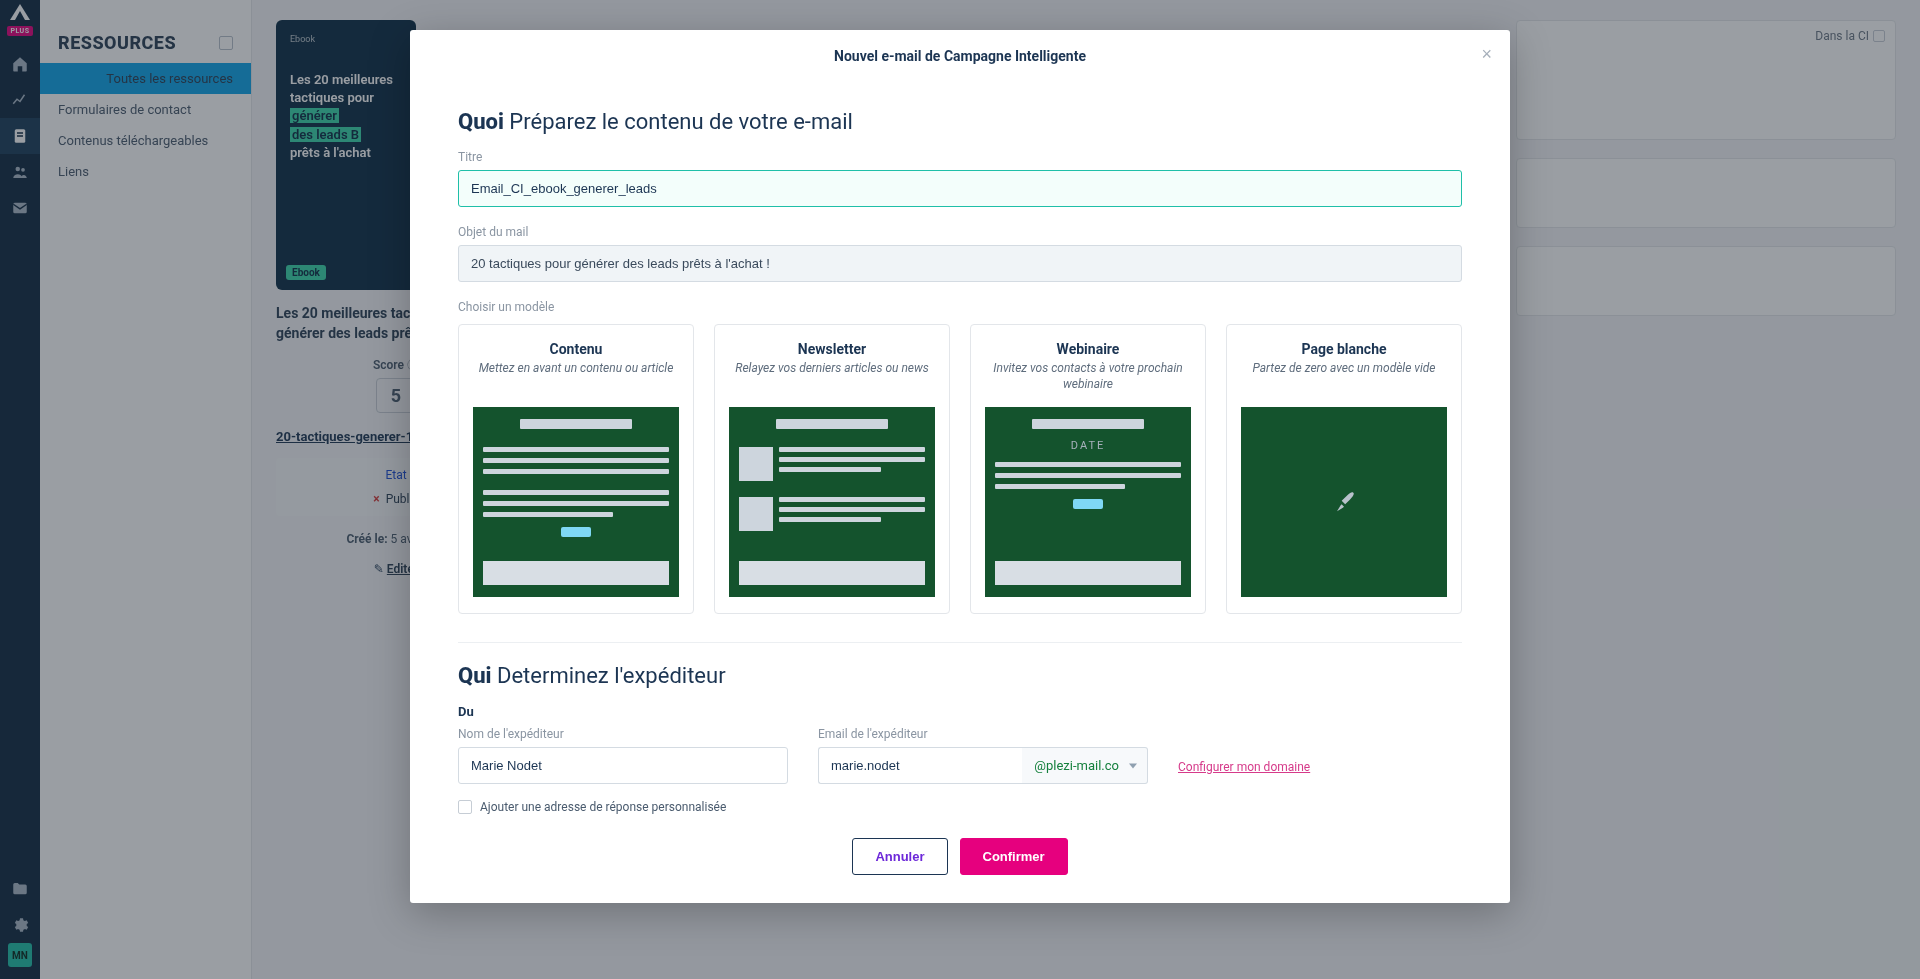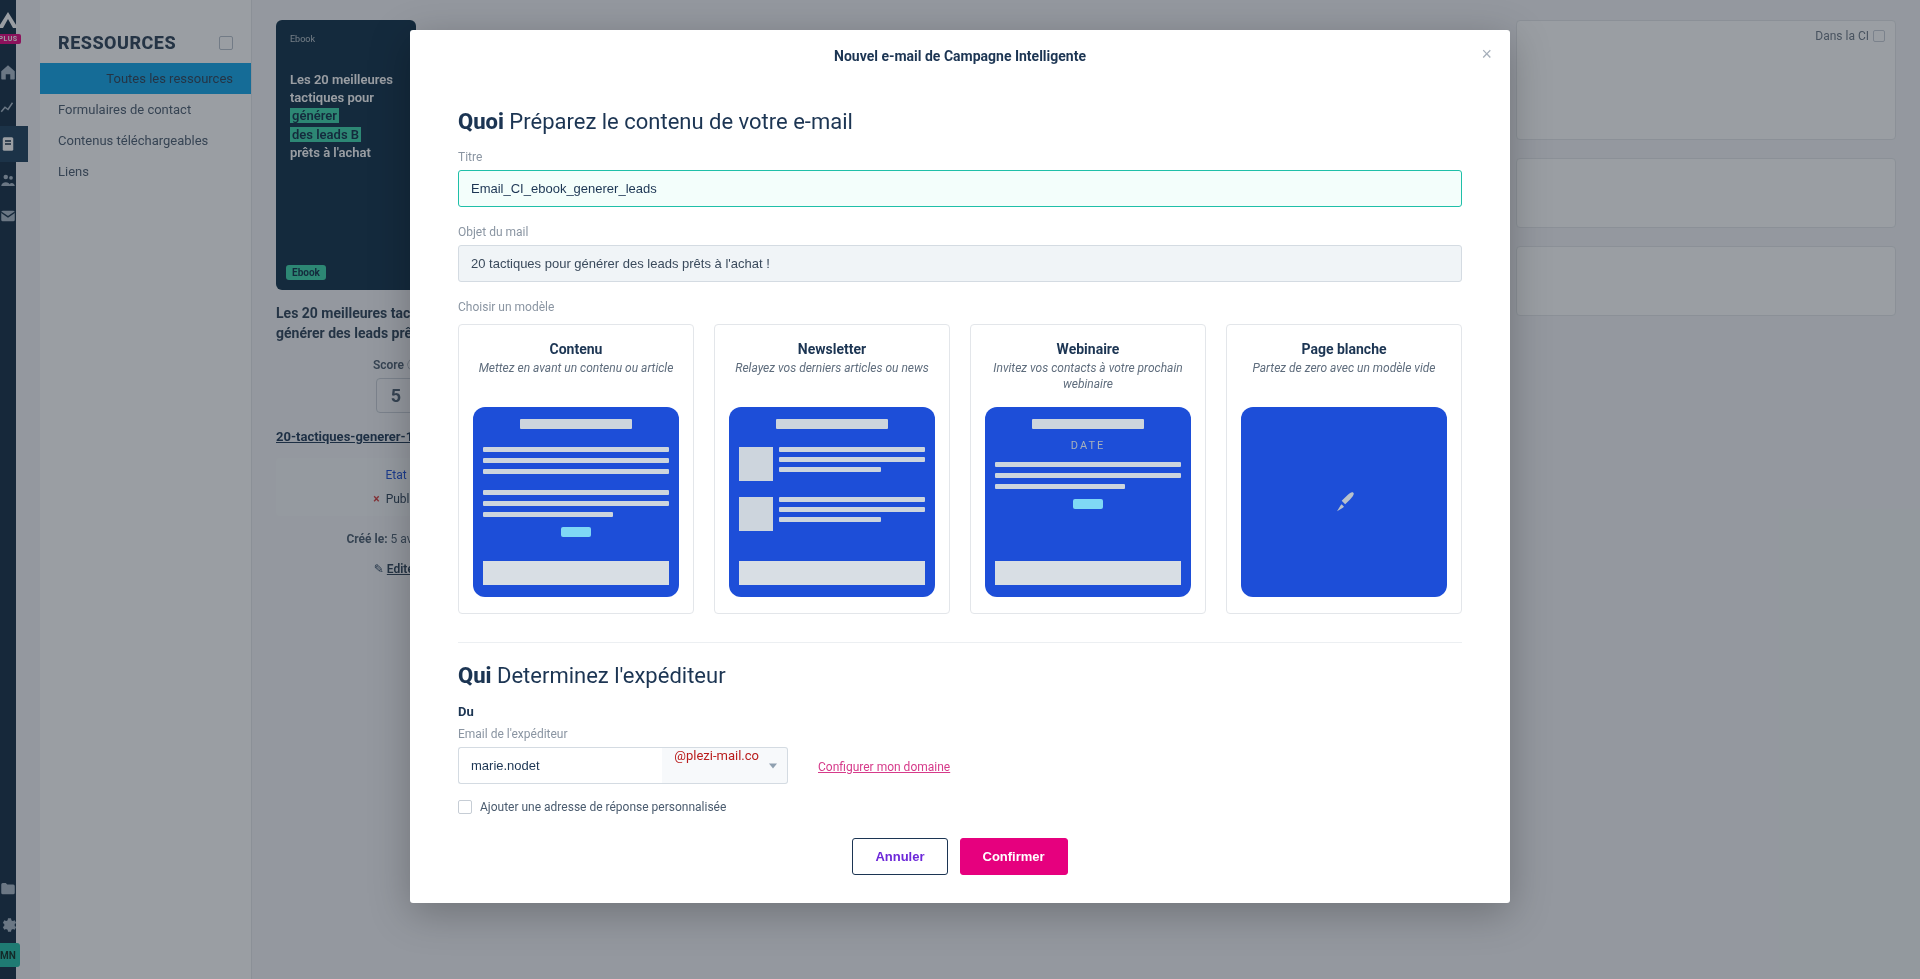--- a/index.html
+++ b/index.html
@@ -1,19 +1,19 @@
 <!DOCTYPE html>
 <html><head>
 <meta charset="utf-8">
 <style>
 * { box-sizing: border-box; margin: 0; padding: 0; }
 body { font-family: -apple-system, BlinkMacSystemFont, "Segoe UI", Roboto, Arial, sans-serif; background: #f4f5f7; width: 1920px; height: 979px; overflow: hidden; position: relative; color: #1c3553; }
 
 
-.rail { position: absolute; left: 0; top: 0; bottom: 0; width: 16px; background: #0f2941; display: flex; flex-direction: column; align-items: center; padding-top: 8px; }
+.rail { position: absolute; left: 0; top: 0; bottom: 0; width: 40px; background: #0f2941; display: flex; flex-direction: column; align-items: center; padding-top: 0; }
 .rail .logo { width: 28px; height: 24px; margin-bottom: 2px; position: relative; }
 .rail .plus-badge { background: #e6007e; color: #fff; font-size: 7px; font-weight: 700; padding: 1px 3px; border-radius: 2px; letter-spacing: 0.5px; margin-bottom: 10px; }
 .rail .ri { width: 40px; height: 36px; display: flex; align-items: center; justify-content: center; color: #a9b8c7; cursor: pointer; }
 .rail .ri.active { color: #fff; background: #1a3c5a; }
 .rail .spacer { flex: 1; }
 .rail .avatar { width: 24px; height: 24px; background: #1fbfa8; color: #0a2a20; font-size: 10px; font-weight: 700; display: flex; align-items: center; justify-content: center; border-radius: 3px; margin-bottom: 12px; }
 
 
 .sidebar { position: absolute; left: 40px; top: 0; bottom: 0; width: 212px; background: #fff; border-right: 1px solid #e3e6ea; padding: 10px 0 0 0; }
 .sidebar h1 { font-size: 18px; font-weight: 800; color: #2a3f55; padding: 4px 18px 10px; letter-spacing: 0.5px; display: flex; justify-content: space-between; align-items: center; margin-top: 18px; }
@@ -59,41 +59,41 @@
 .section-h .r { font-weight: 400; }
 .flabel { font-size: 12px; color: #8a95a2; margin-bottom: 6px; display: block; }
 .tinput { width: 100%; padding: 10px 12px; border: 1px solid #d4dbe2; border-radius: 3px; font-size: 13px; color: #1c3553; background: #fff; }
 .tinput.active { border: 1.5px solid #1fbfa8; background: #f3fefb; }
 .tinput.sub { background: #f0f4f7; color: #3a4a5c; }
 .field { margin-bottom: 18px; }
 .tpl-grid { display: flex; gap: 20px; margin-top: 10px; margin-bottom: 28px; }
 .tpl { flex: 1; border: 1px solid #e3e6ea; border-radius: 4px; padding: 16px 14px; text-align: center; cursor: pointer; }
 .tpl h4 { font-size: 14px; font-weight: 700; color: #1c3553; }
 .tpl p { font-size: 12px; font-style: italic; color: #5f6d7d; margin-top: 4px; line-height: 1.3; min-height: 32px; }
-.tpl .preview { margin-top: 14px; background: #1d4ed8; border-radius: 12px; height: 190px; padding: 12px 10px; display: flex; flex-direction: column; gap: 6px; }
+.tpl .preview { margin-top: 14px; background: #14532d; border-radius: 0; height: 190px; padding: 12px 10px; display: flex; flex-direction: column; gap: 6px; }
 .bar { background: #cdd5dd; border-radius: 1px; }
 .bar.h { height: 10px; width: 60%; margin: 0 auto; }
 .bar.l { height: 5px; width: 100%; }
 .bar.l.short { width: 70%; }
 .btn-prev { background: #7fd8f5; height: 10px; width: 30px; border-radius: 2px; margin: 4px auto; }
 .foot-prev { background: #d8dee4; height: 24px; margin-top: auto; }
 .row-prev { display: flex; gap: 6px; }
 .sq-prev { width: 34px; height: 34px; background: #cdd5dd; flex-shrink: 0; }
 .col-prev { flex: 1; display: flex; flex-direction: column; gap: 5px; }
 .date-txt { font-size: 11px; letter-spacing: 2px; color: #a7b0bb; text-align: center; padding: 4px 0; }
 .brush { font-size: 28px; color: #b8c1cb; display: flex; align-items: center; justify-content: center; height: 100%; }
 hr.sep { border: none; border-top: 1px solid #eceff2; margin: 10px 0 4px; }
 .du { font-size: 13px; font-weight: 700; color: #1c3553; margin-bottom: 8px; }
 .sender-row { display: flex; gap: 30px; align-items: flex-end; flex-wrap: wrap; }
 .sender-col { display: flex; flex-direction: column; }
 .sender-col.n { width: 330px; }
 .sender-col.e { width: 330px; }
 .combo { display: flex; }
 .combo input { flex: 1; border-top-right-radius: 0; border-bottom-right-radius: 0; border-right: none; }
-.combo .dom { border: 1px solid #d4dbe2; border-left: none; border-top-right-radius: 3px; border-bottom-right-radius: 3px; padding: 0 28px 10px 12px; font-size: 13px; color: #b91c1c; background: #f7f9fb; position: relative; }
+.combo .dom { border: 1px solid #d4dbe2; border-left: none; border-top-right-radius: 3px; border-bottom-right-radius: 3px; padding: 10px 28px 10px 12px; font-size: 13px; color: #15803d; background: #f7f9fb; position: relative; }
 .combo .dom::after { content: ""; position: absolute; right: 10px; top: 50%; width: 0; height: 0; border-left: 4px solid transparent; border-right: 4px solid transparent; border-top: 5px solid #8fa0b0; transform: translateY(-50%); }
 .cfg-link { font-size: 12px; color: #d63a8a; text-decoration: underline; padding-bottom: 10px; }
 .chk-row { margin-top: 16px; display: flex; align-items: center; gap: 8px; font-size: 12px; color: #4a5b6e; }
 .chk-row .cb { width: 14px; height: 14px; border: 1.5px solid #c6cdd5; border-radius: 2px; }
 .actions { display: flex; justify-content: center; gap: 12px; margin-top: 24px; }
 .btn { padding: 10px 22px; border-radius: 3px; font-size: 13px; font-weight: 600; cursor: pointer; }
 .btn.sec { background: #fff; border: 1.5px solid #1c3553; color: #6d28d9; }
 .btn.pri { background: #e6007e; border: 1.5px solid #e6007e; color: #fff; }
 
 
@@ -304,20 +304,24 @@
 
     <hr class="sep">
 
     <div class="section-h">
       <span class="b">Qui</span> <span class="r">Determinez l'expéditeur</span>
     </div>
 
     <div class="du">Du</div>
 
     <div class="sender-row">
+      <div class="sender-col n">
+        <label class="flabel">Nom de l'expéditeur</label>
+        <input class="tinput" value="Marie Nodet" style="">
+      </div>
       <div class="sender-col e">
         <label class="flabel">Email de l'expéditeur</label>
         <div class="combo">
           <input class="tinput" value="marie.nodet" style="">
           <div class="dom">@plezi-mail.co</div>
         </div>
       </div>
       <a href="#" class="cfg-link">Configurer mon domaine</a>
     </div>
 

